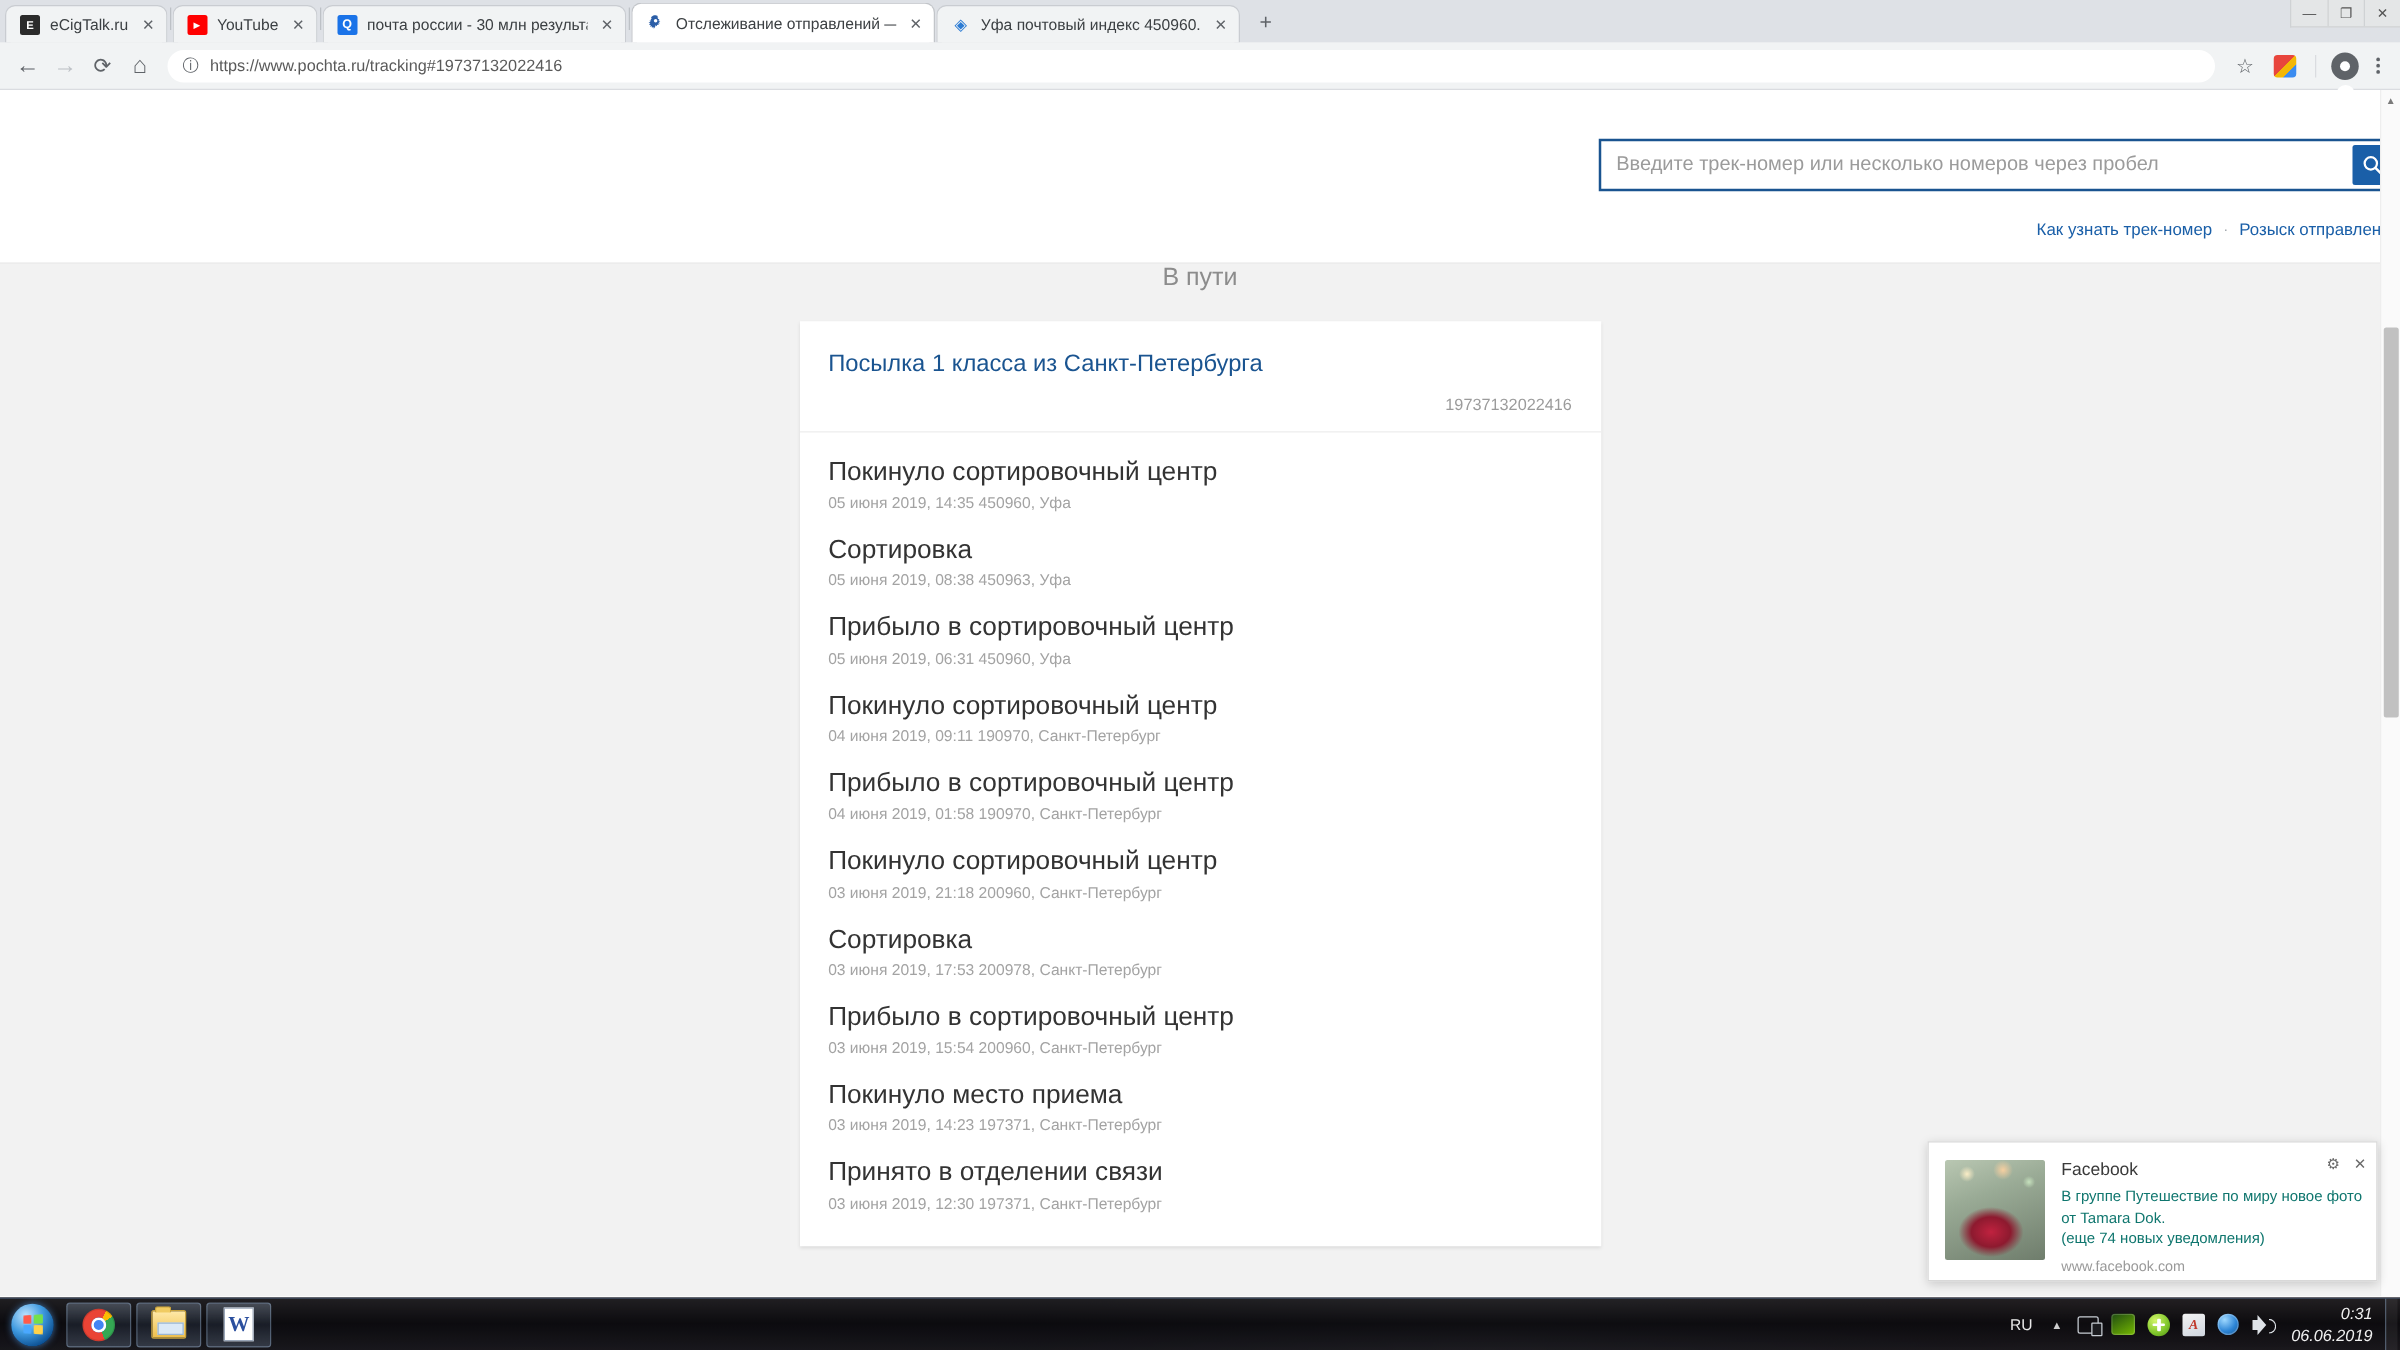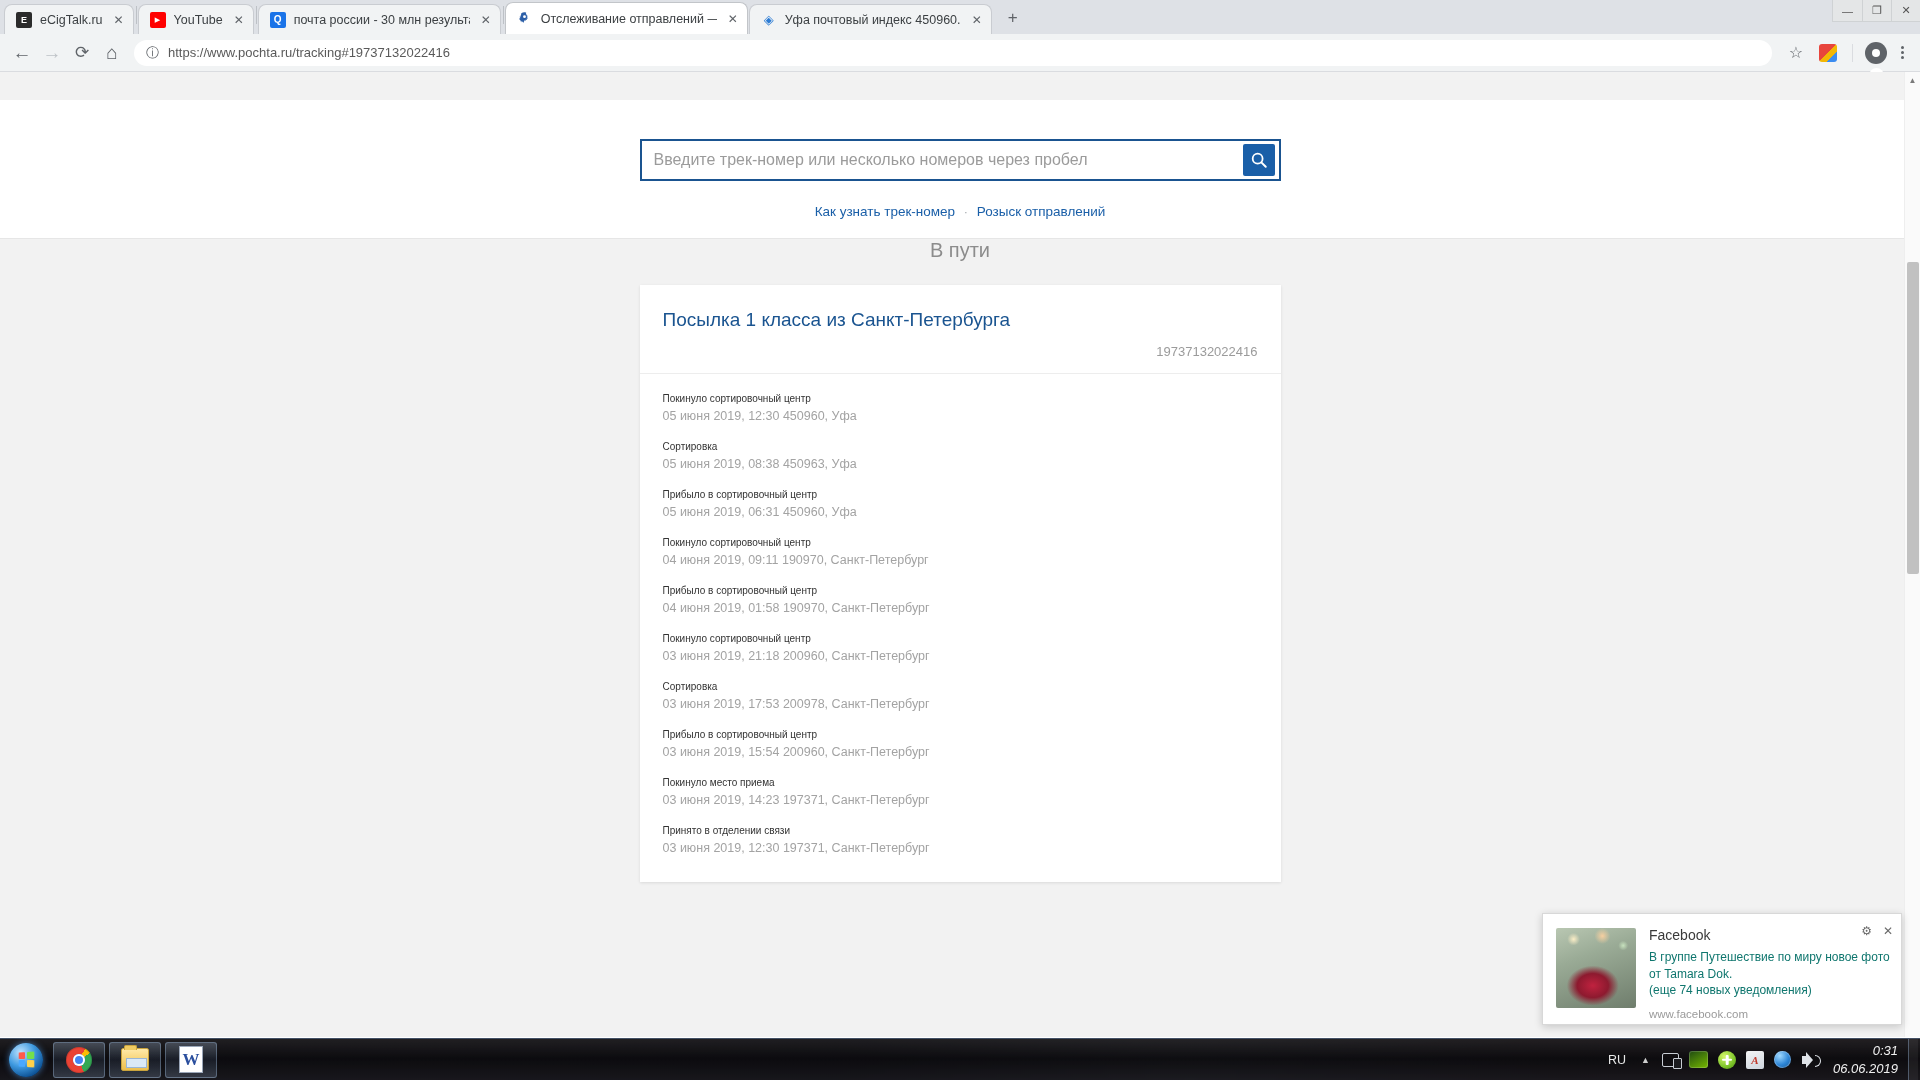--- a/index.html
+++ b/index.html
@@ -175,23 +175,22 @@
   #viewport {
     position: relative;
     height: calc(1038px - 34px - 39px);
     background: #f2f2f2;
     overflow: hidden;
   }
   #pagehead {
     background: #fff;
     border-bottom: 1px solid #e6e6e6;
     height: 139px;
-    display: flex; flex-direction: column; align-items: center;
+    display: flex; flex-direction: column; align-items: flex-end;
     padding-top: 39px;
-    margin-top: 28px;
   }
   #searchwrap {
     width: 641px; height: 42px;
     border: 2px solid #1a5490;
     background: #fff;
     display: flex; align-items: center;
     padding: 0 4px 0 0;
     position: relative;
   }
   #searchinput {
@@ -242,21 +241,21 @@
     line-height: 1.25;
   }
   #cardnum {
     text-align: right;
     font-size: 13px;
     color: #9b9b9b;
     margin-top: 12px;
   }
   #events { padding: 18px 23px 10px 23px; }
   .ev { margin-bottom: 17px; }
-  .ev .evtitle { font-size: 10px; color: #333; line-height: 1.3; }
+  .ev .evtitle { font-size: 21px; color: #333; line-height: 1.3; }
   .ev .evmeta  { font-size: 12.5px; color: #a3a3a3; margin-top: 4px; }
 
   
   #pagescroll {
     position: absolute; right: 0; top: 0;
     width: 16px; height: 100%;
     background: #fafafa;
     border-left: 1px solid #eee;
   }
   #pagescroll .arrow {
@@ -493,21 +492,21 @@
     <div id="statusline">В пути</div>
 
     <div id="card">
       <div id="cardhead">
         <div id="cardtitle">Посылка 1 класса из Санкт-Петербурга</div>
         <div id="cardnum">19737132022416</div>
       </div>
       <div id="events">
           <div class="ev">
             <div class="evtitle">Покинуло сортировочный центр</div>
-            <div class="evmeta">05 июня 2019, 12:30 450960, Уфа</div>
+            <div class="evmeta">05 июня 2019, 14:35 450960, Уфа</div>
           </div>
           <div class="ev">
             <div class="evtitle">Сортировка</div>
             <div class="evmeta">05 июня 2019, 08:38 450963, Уфа</div>
           </div>
           <div class="ev">
             <div class="evtitle">Прибыло в сортировочный центр</div>
             <div class="evmeta">05 июня 2019, 06:31 450960, Уфа</div>
           </div>
           <div class="ev">

